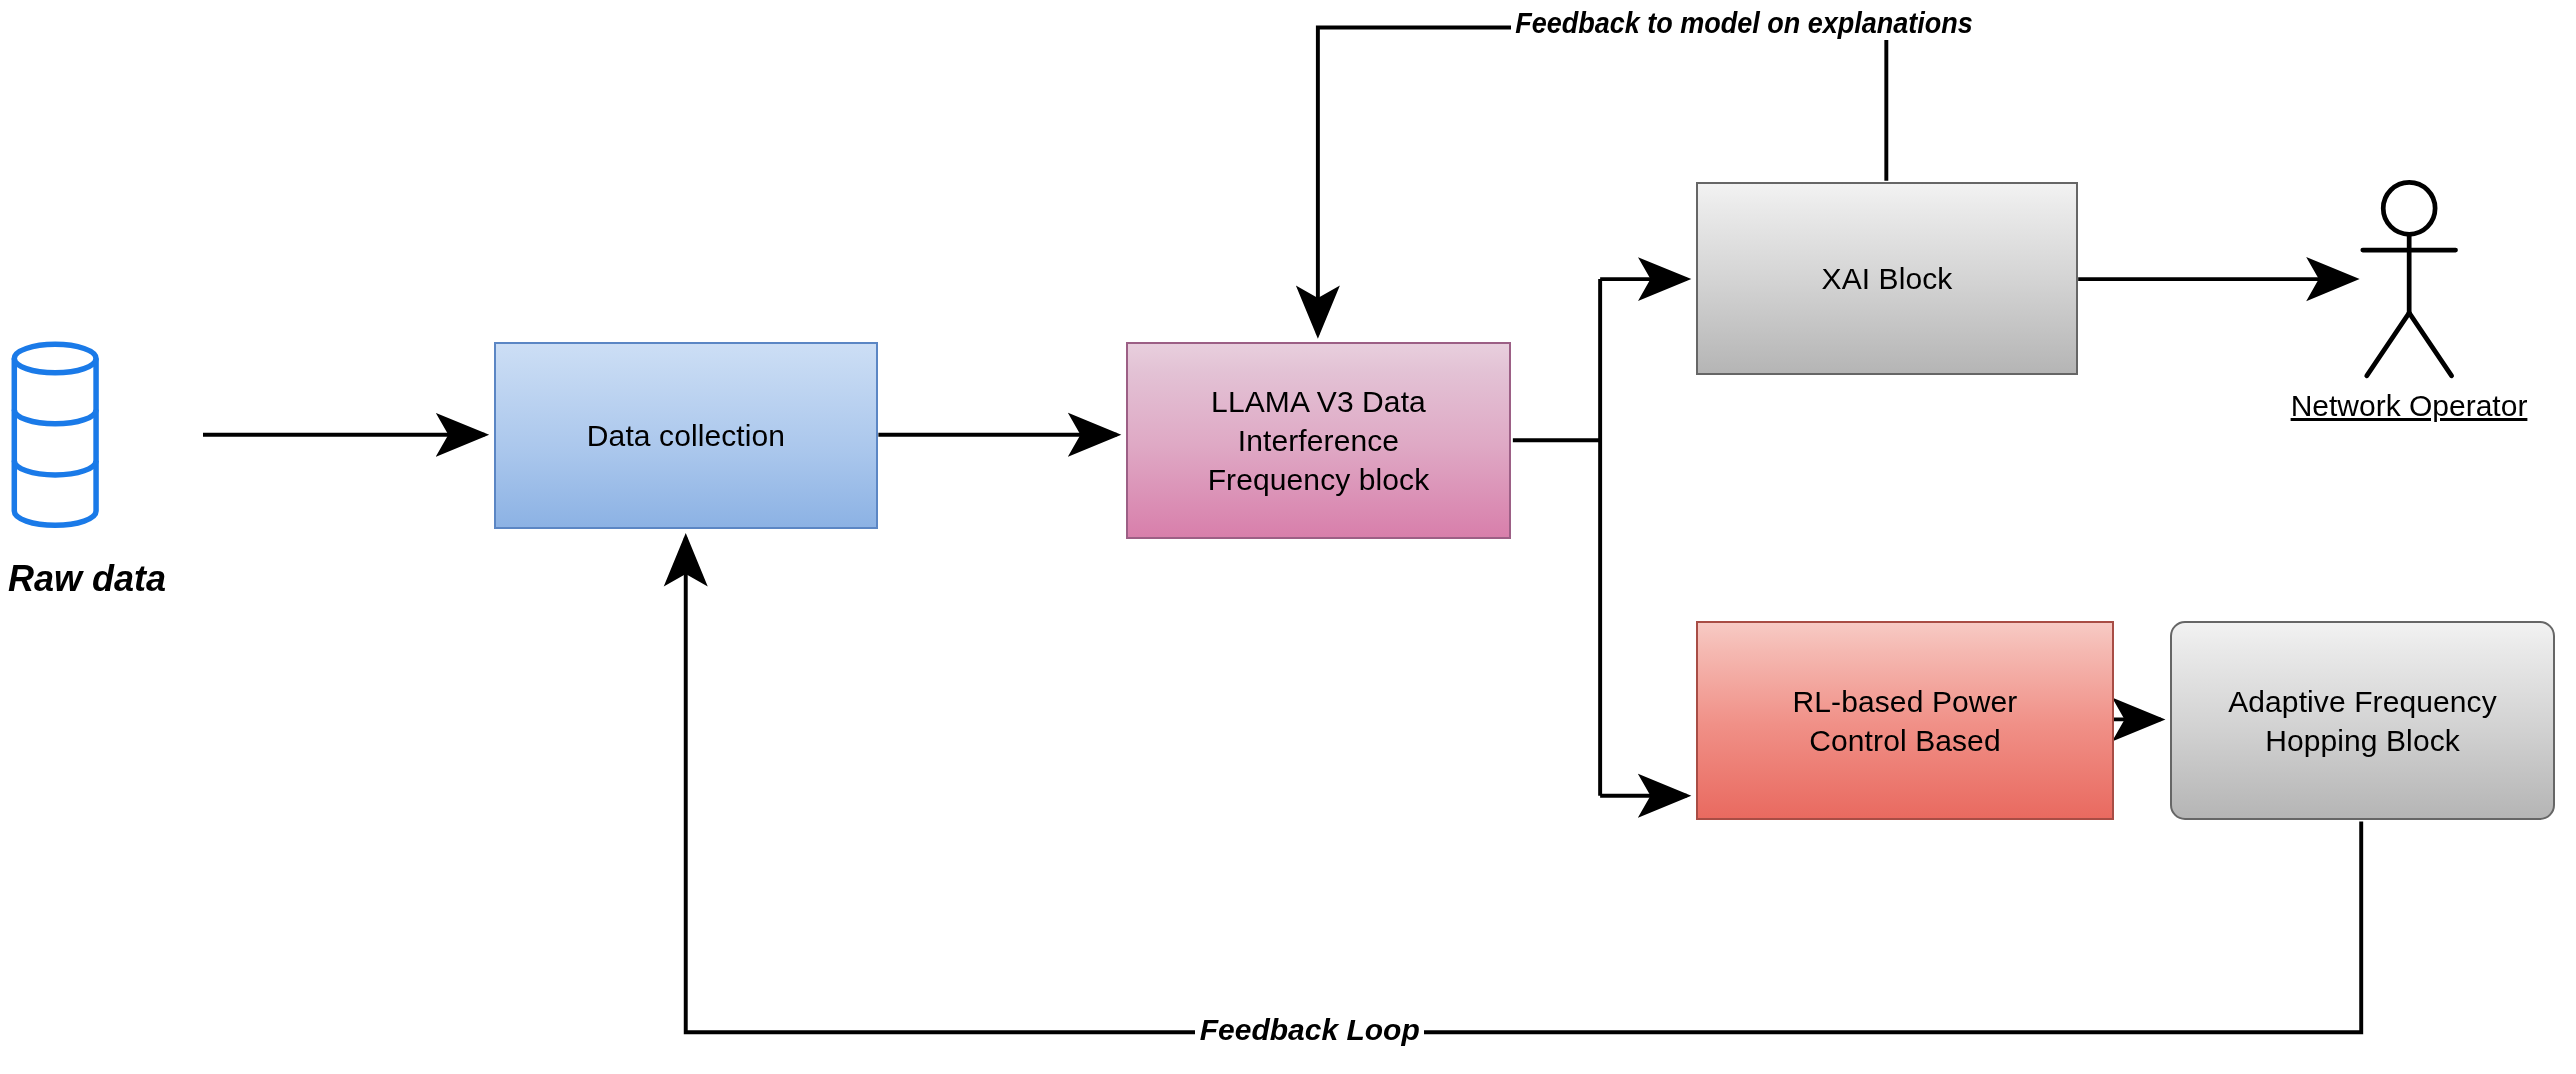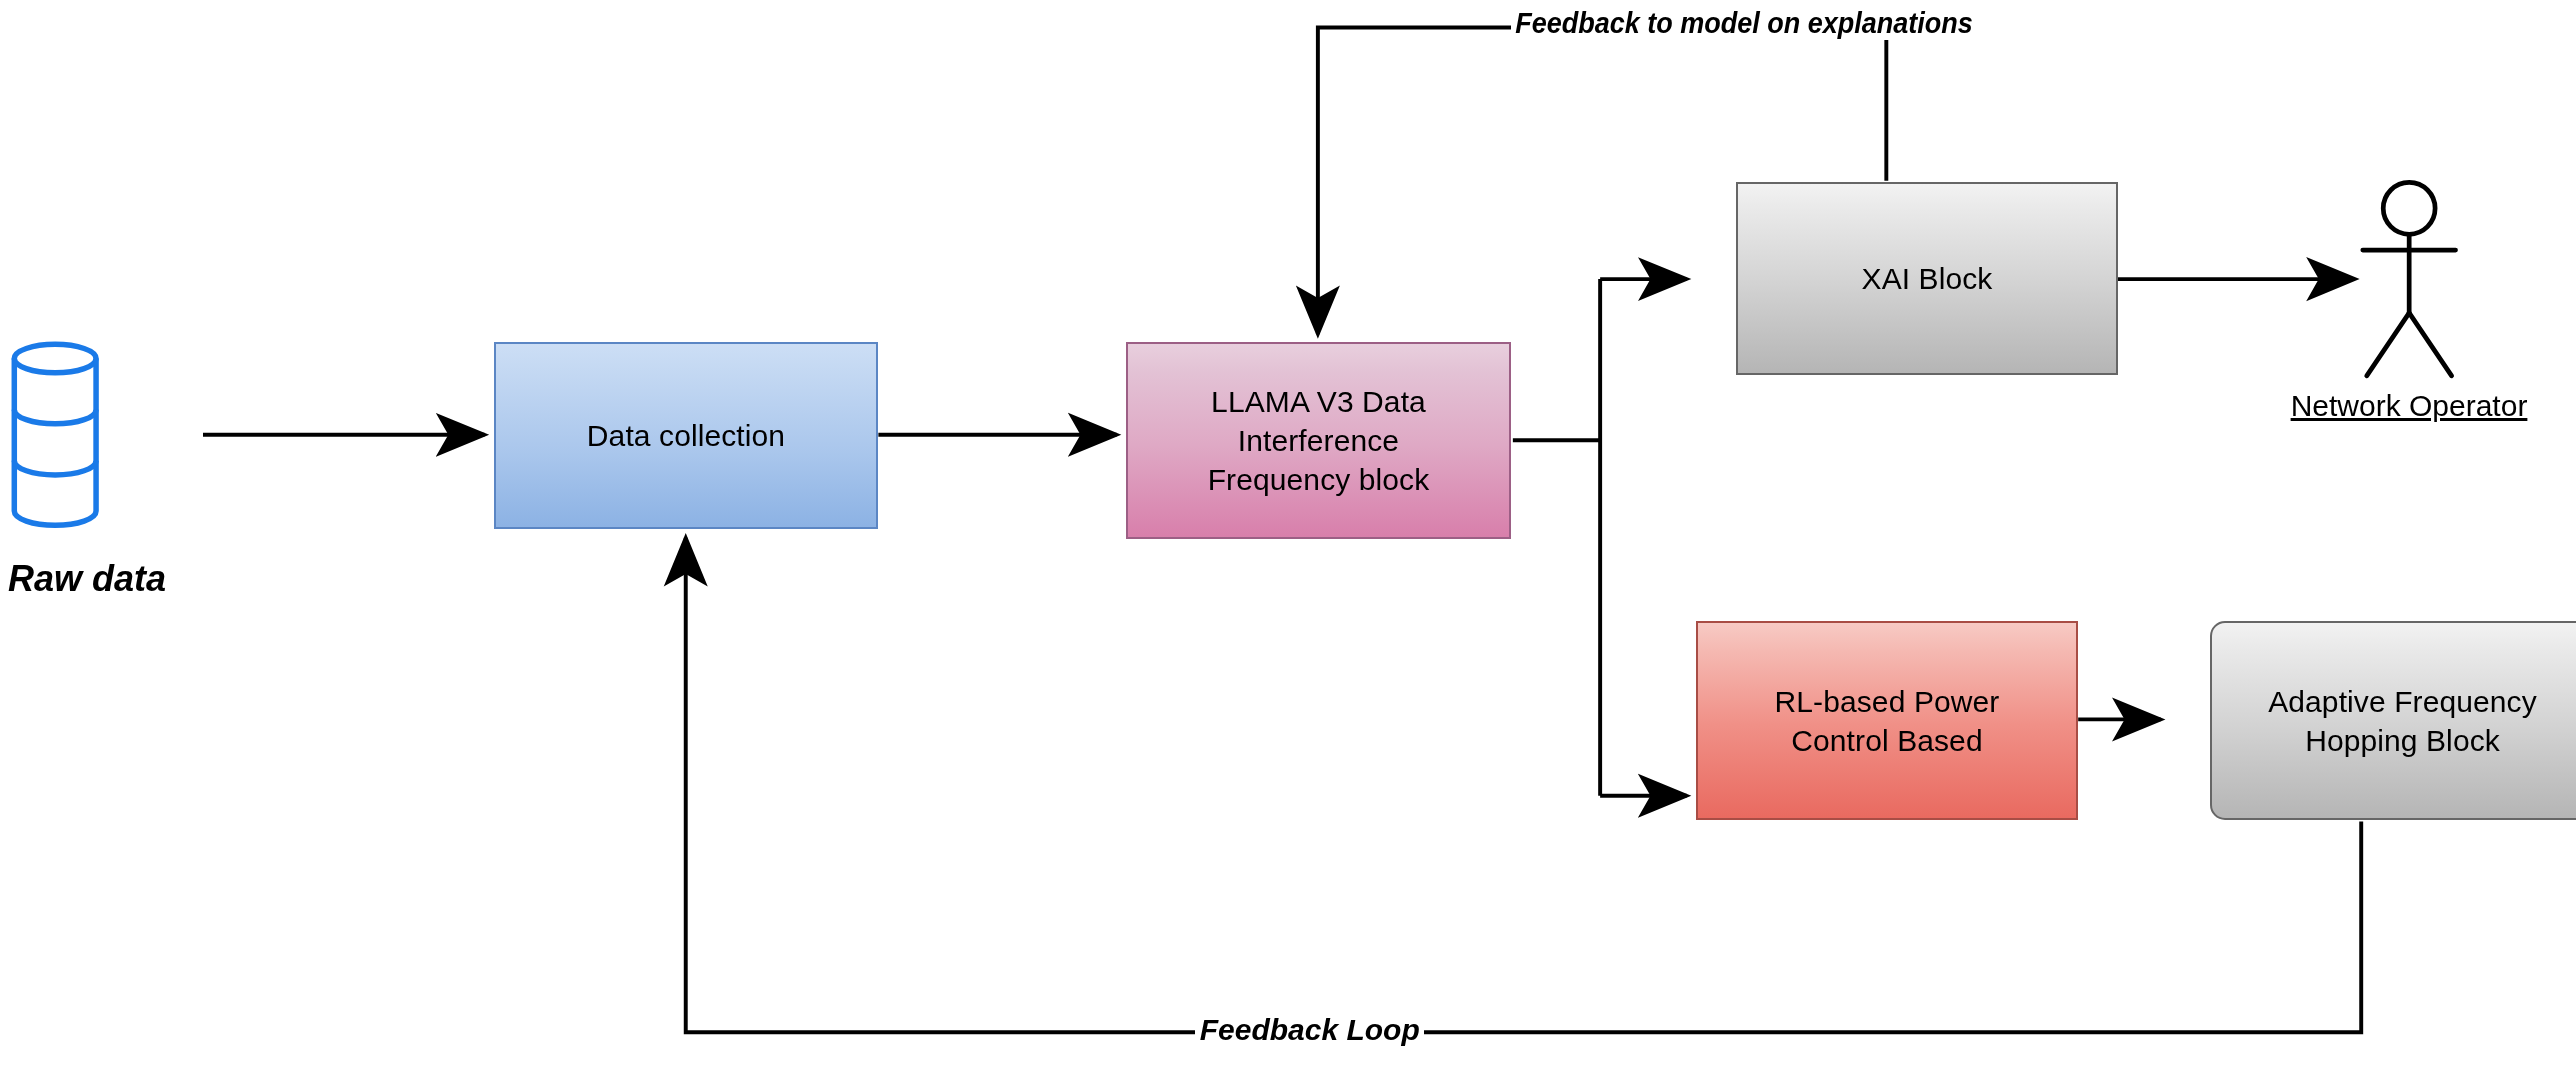--- a/index.html
+++ b/index.html
@@ -47,21 +47,20 @@
   }
   
   .n-pink{
     background:linear-gradient(to bottom,#e8cfdd 0%,#e3c2d5 14%,#dfa9c5 52%,#d87fab 100%);
     border-color:#9c5f85;
   }
   
   .n-grey{
     background:linear-gradient(to bottom,#f2f2f2 0%,#eaeaea 12%,#d3d3d3 52%,#b5b5b5 100%);
     border-color:#666666;
-    margin-left:40px;
   }
   
   .n-red{
     background:linear-gradient(to bottom,#f7cac4 0%,#f5b9b2 14%,#f09087 52%,#e96a60 100%);
     border-color:#a84d45;
   }
   .cyl-caption{
     position:absolute;
     font-size:36px;
     font-weight:bold;
@@ -155,21 +154,21 @@
       <span style="display:block">LLAMA V3 Data</span>
       <span style="display:block">Interference</span>
       <span style="display:block">Frequency block</span>
     </span>
   </div>
 
   <div class="node n-grey" style="left:1696px; top:182px; width:382px; height:193px;">
     <span>XAI Block</span>
   </div>
 
-  <div class="node n-red" style="left:1696px; top:621px; width:382px; height:199px;">
+  <div class="node n-red" style="left:1696px; top:621px; width:418px; height:199px;">
     <span>
       <span style="display:block">RL-based Power</span>
       <span style="display:block">Control Based</span>
     </span>
   </div>
 
   <div class="node n-grey" style="left:2170px; top:621px; width:385px; height:199px;border-radius:15px;">
     <span>
       <span style="display:block">Adaptive Frequency</span>
       <span style="display:block">Hopping Block</span>

